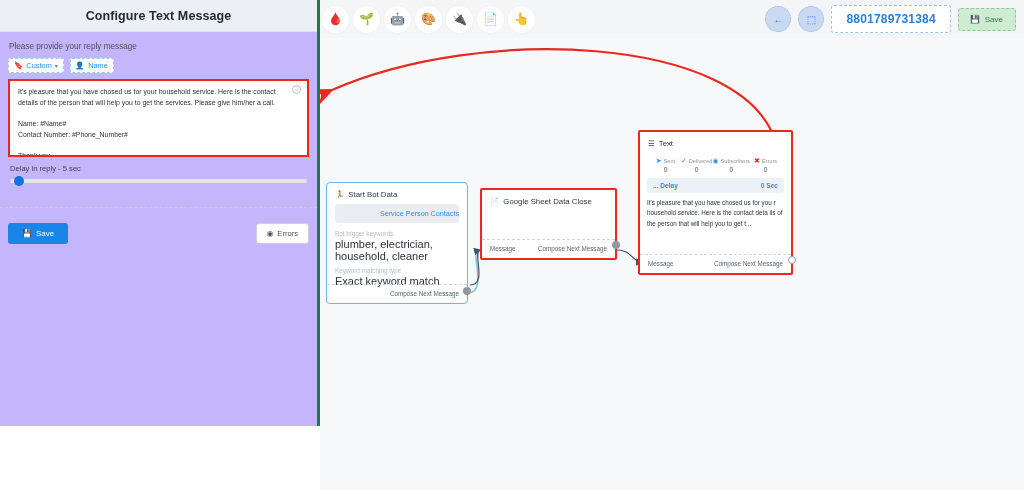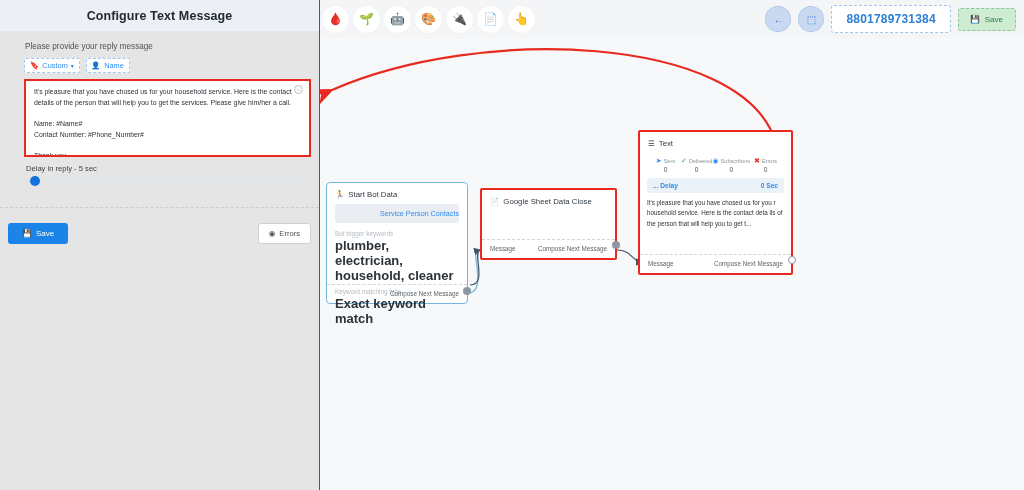--- a/index.html
+++ b/index.html
@@ -8,35 +8,35 @@
     width: 1024px; height: 490px;
     font-family: "Liberation Sans", sans-serif;
     background: #ffffff;
     overflow: hidden;
   }
   .app { position: relative; width: 1024px; height: 490px; }
 
   
   .left-panel {
     position: absolute; left: 0; top: 0;
-    width: 320px; height: 490px;
-    background: #e5e5e5;
-    border-right: 1px solid #15803d;
+    width: 320px; height: 426px;
+    background: #c4b5fd;
+    border-right: 3px solid #15803d;
   }
   .panel-header {
     height: 32px;
     background: #eceff3;
     display: flex; align-items: center; justify-content: center;
     border-bottom: 1px solid #e2e6ea;
   }
   .panel-header-title {
     font-size: 12.5px; font-weight: bold; color: #222b33;
     letter-spacing: .1px;
   }
-  .panel-body { padding: 10px 8px 0 8px; position: relative; margin-left: 16px; }
+  .panel-body { padding: 10px 8px 0 8px; position: relative; }
   .panel-subtitle {
     font-size: 8.2px; color: #4a5258; margin: 0 0 7px 1px;
   }
   .chip-row { display: flex; gap: 6px; align-items: center; margin-bottom: 6px; }
   .chip {
     display: inline-flex; align-items: center; gap: 3px;
     font-size: 7.4px; color: #2d8cf0;
     border: 1px dashed #9ec9ef;
     border-radius: 2px;
     padding: 2px 5px;
@@ -164,21 +164,21 @@
   }
   .node-title .t-ico { font-size: 7.5px; }
   .node-pillbtn {
     margin: 0 8px 7px 8px;
     background: #eaeef3; color: #2d8cf0;
     text-align: right; font-size: 7.2px;
     padding: 5px 0; border-radius: 3px; cursor: pointer;
   }
   .kv-block { margin: 0 8px 6px 8px; }
   .kv-label { font-size: 6.4px; color: #b4bbc2; margin-bottom: 1px; }
-  .kv-value { font-size: 13px; color: #2b3238; font-weight: bold; margin-bottom: 5px; }
+  .kv-value { font-size: 11px; color: #2b3238; font-weight: normal; margin-bottom: 5px; }
   .node-foot {
     border-top: 1px dashed #cfd5da;
     display: flex; align-items: center; justify-content: space-between;
     padding: 5px 8px 6px 8px;
     font-size: 6.3px; color: #5c646b;
   }
   .node-foot .ft-right { cursor: pointer; }
   .node-foot .ft-left { cursor: pointer; }
   .port {
     position: absolute; width: 8px; height: 8px;

